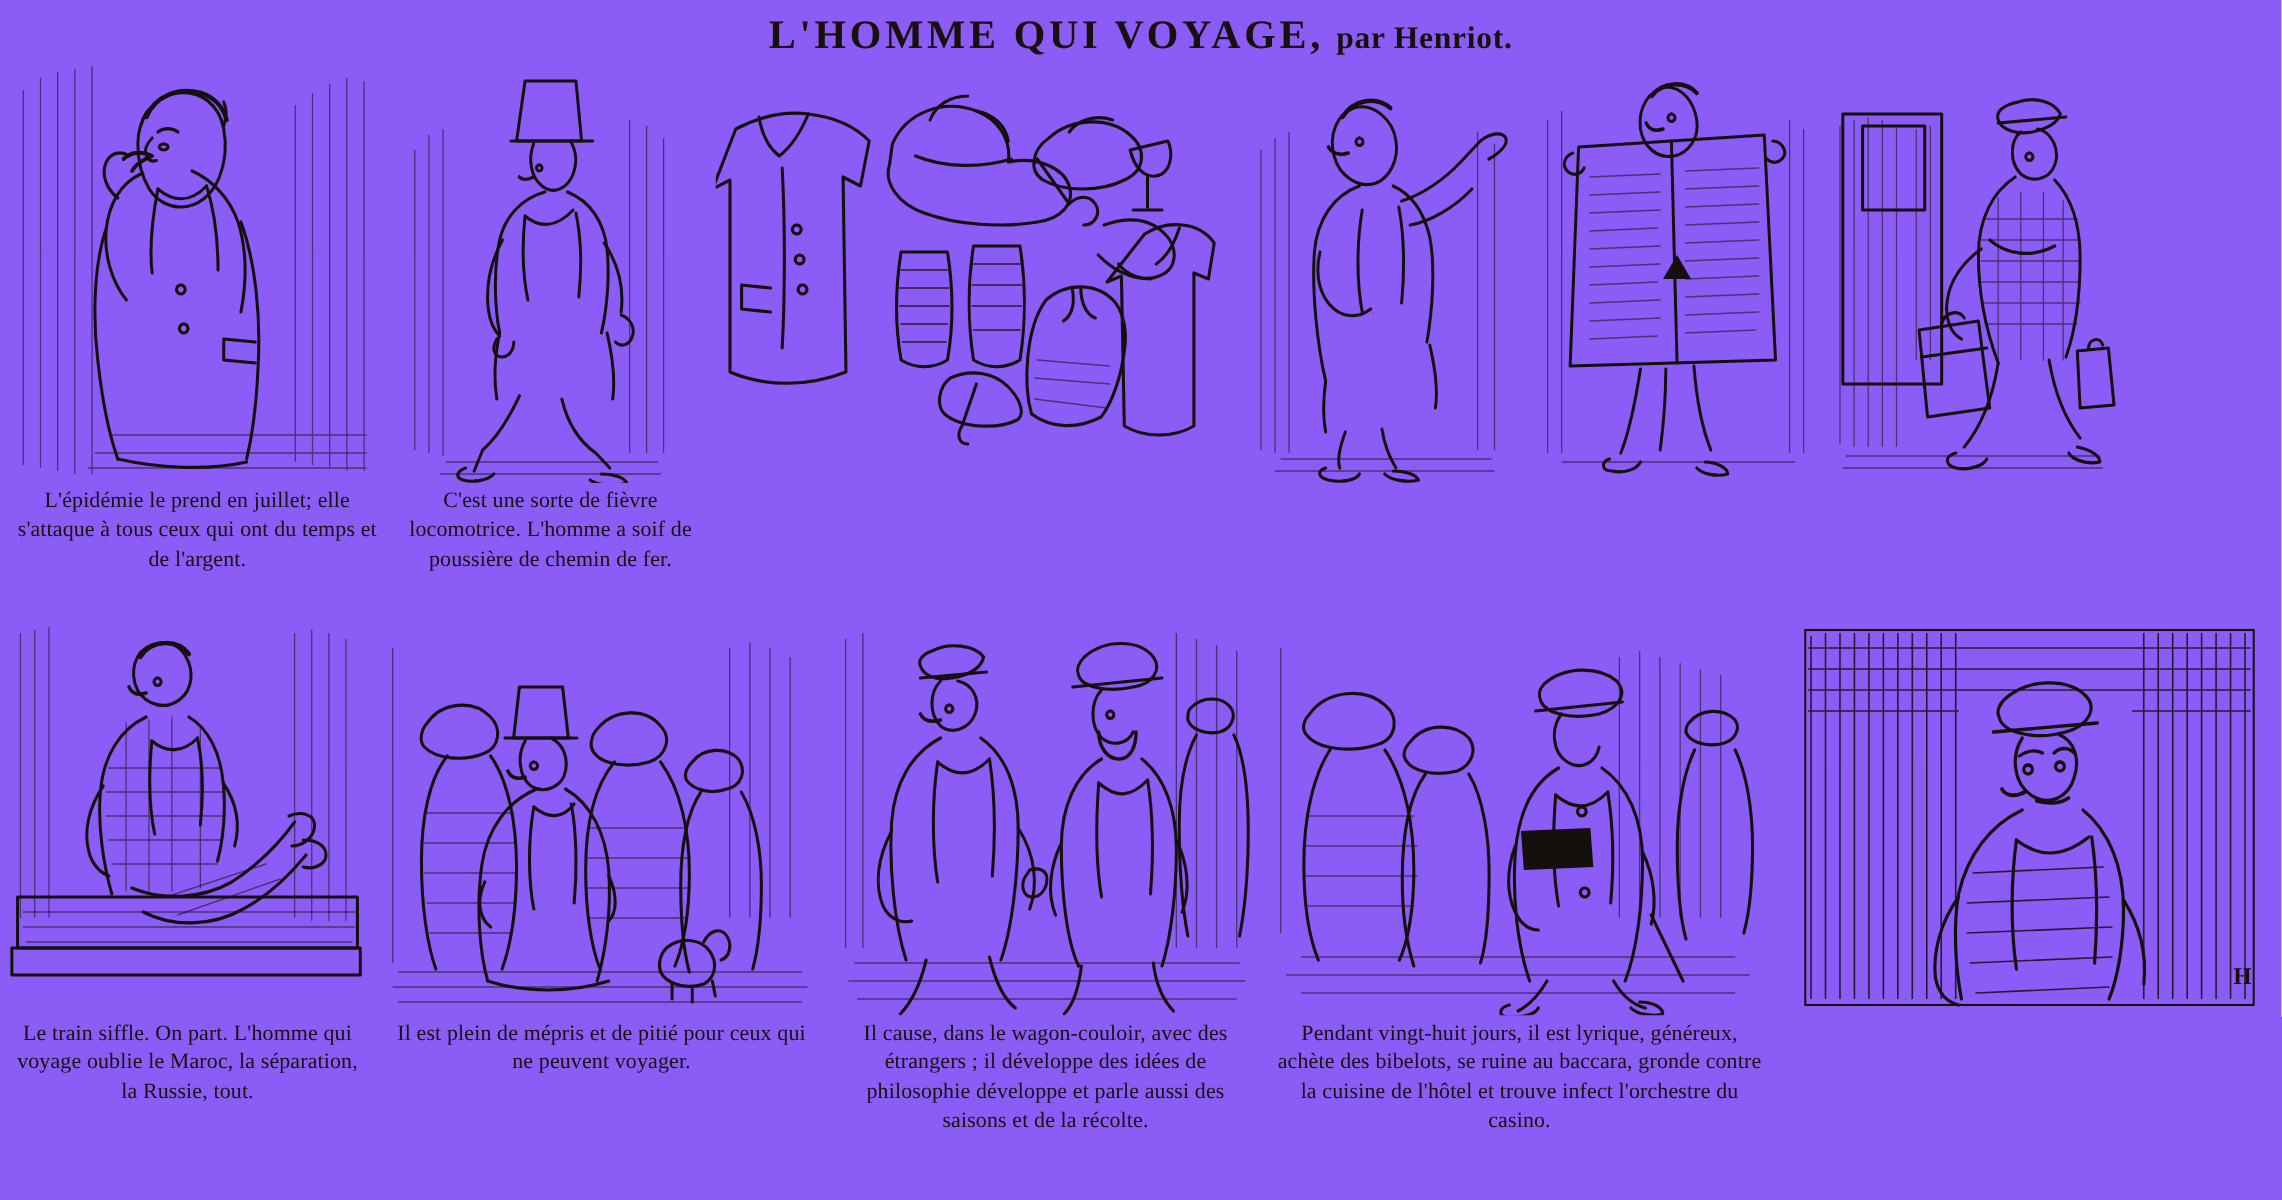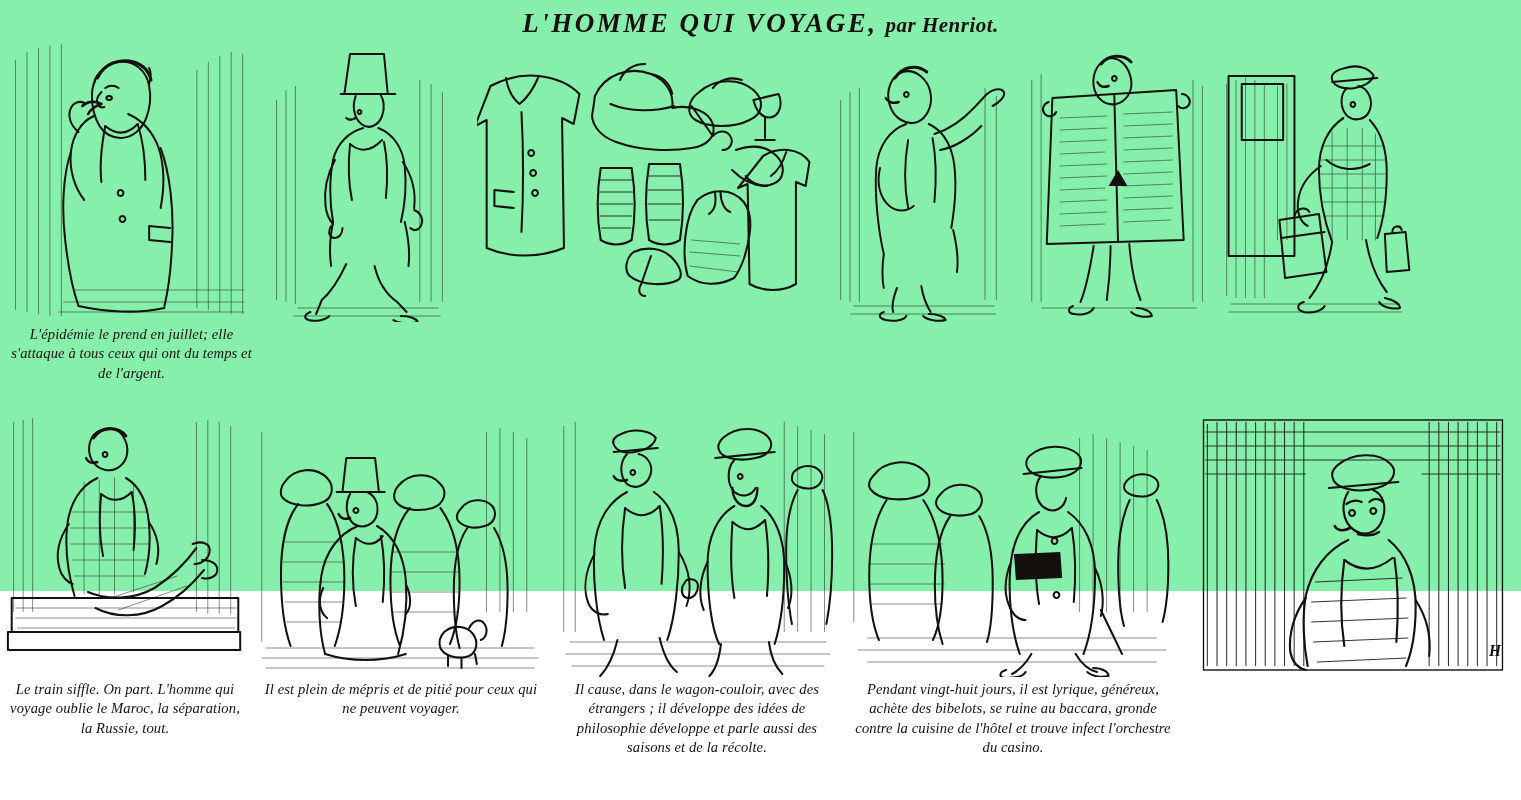--- a/index.html
+++ b/index.html
@@ -11,23 +11,22 @@
     width: 1521px;
     height: 800px;
     overflow: hidden;
     font-family: "Liberation Serif", serif;
     color: #16110e;
     position: relative;
   }
   .page {
     position: relative;
     width: 1521px;
-    height: 591px;
-    background: #86efac;
-    font-style: italic;
+    height: 800px;
+    background: #8b5cf6;
   }
 
   
   .title-bar {
     position: absolute;
     top: 8px;
     left: 0;
     width: 1521px;
     text-align: center;
   }
@@ -170,20 +169,21 @@
             <path d="M154 170 c6 2 10 8 8 14 c-2 6 -8 8 -12 4"></path>
 
             <path d="M82 224 c-8 16 -16 28 -26 36 l-6 14"></path>
             <path d="M112 226 c4 16 12 28 24 36 l10 10"></path>
 
             <path d="M44 272 c-6 2 -8 6 -2 8 c8 2 18 0 22 -4"></path>
             <path d="M140 276 c8 0 16 2 18 6 c-8 2 -20 2 -26 -2"></path>
           </g>
         </svg>
       </div>
+      <div class="caption">C'est une sorte de fièvre locomotrice. L'homme a soif de poussière de chemin de fer.</div>
     </div>
 
     <div class="panel" style="width:358px;">
       <div class="art" style="height:282px;">
         <svg viewBox="0 0 358 282" preserveAspectRatio="none">
           <g class="ink" stroke-width="2.1">
 
             <path d="M14 46 c16 -8 34 -12 50 -10 c18 2 32 8 42 18 l-6 30 l-12 -6 l2 130 c-26 10 -56 10 -80 0 l0 -128 l-12 6 z"></path>
             <path d="M64 36 c-6 14 -12 22 -20 28 c-8 -6 -12 -14 -14 -26"></path>
             <path d="M46 72 c2 36 2 84 0 120"></path>

